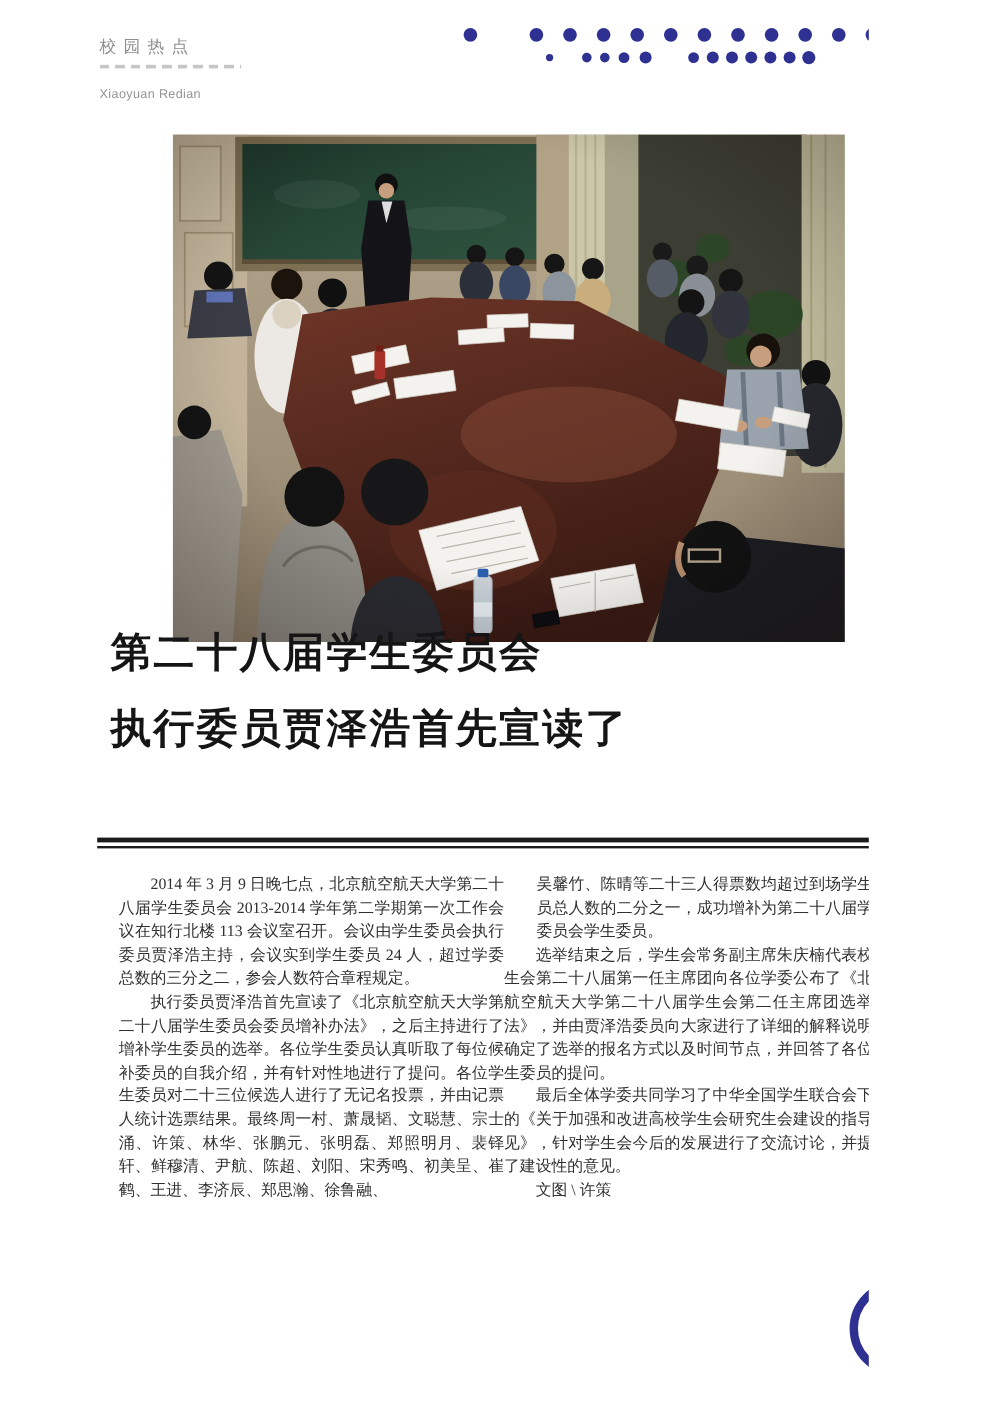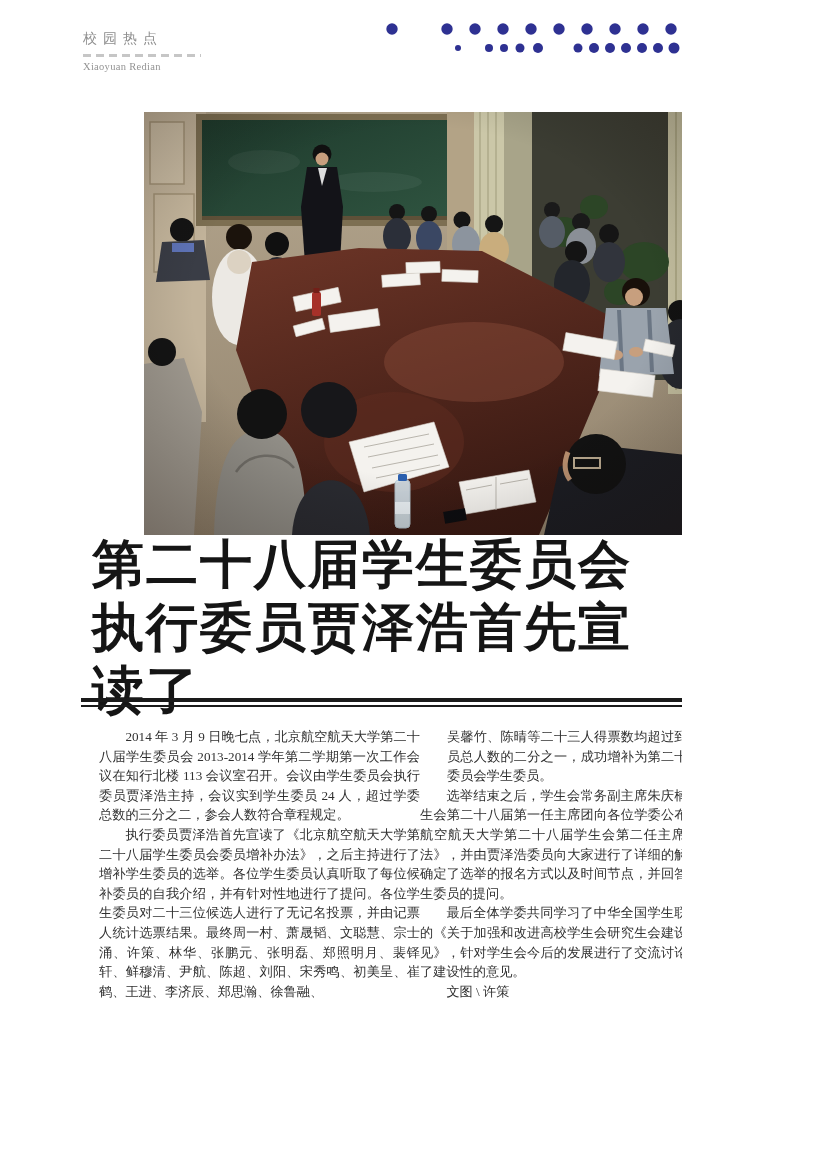--- a/index.html
+++ b/index.html
@@ -1,37 +1,37 @@
 <!DOCTYPE html>
 <html><head>
 <meta charset="utf-8">
 <style>
   html,body{margin:0;padding:0;background:#ffffff;}
   .page{position:relative;width:682px;height:1169px;background:#ffffff;overflow:hidden;
-        font-family:"Liberation Serif",serif;}
+        font-family:"Liberation Serif",serif;padding-left:42px;}
 
   
   .header{position:absolute;left:83px;top:30px;}
   .section-title{font-size:14px;letter-spacing:6px;color:#8e8e8e;}
   .dashes{margin-top:6px;width:118px;height:3px;
           background:repeating-linear-gradient(90deg,#c6c6c6 0 8px,transparent 8px 13px);}
-  .section-subtitle{margin-top:4px;font-size:10.5px;color:#949494;
-          font-family:Liberation Serif, serif;letter-spacing:.3px;}
+  .section-subtitle{margin-top:16px;font-size:10.5px;color:#949494;
+          font-family:Liberation Sans, sans-serif;letter-spacing:.3px;}
 
   
   .dots{position:absolute;left:378px;top:14px;}
 
   
   .photo{position:absolute;left:144px;top:112px;width:560px;height:423px;}
   .photo svg{display:block;}
 
   
-  .title{position:absolute;left:92px;top:533px;margin:0;
+  .title{position:absolute;left:92px;top:513px;margin:0;
          font-family:"Liberation Sans",sans-serif;font-weight:900;
-         font-size:52px;line-height:63px;color:#151515;letter-spacing:2px;}
+         font-size:34px;line-height:63px;color:#151515;letter-spacing:2px;}
   .title span{display:block;}
 
   
   .rule{position:absolute;left:81px;top:698px;width:676px;height:3px;
         border-top:4px solid #1a1a1a;border-bottom:2px solid #1a1a1a;background:transparent;}
 
   
   .columns{position:absolute;left:99px;top:727px;width:656px;display:flex;}
   .col{width:321px;font-size:13.2px;line-height:19.6px;text-align:justify;color:#303030;}
   .col p{margin:0;text-indent:2em;}

